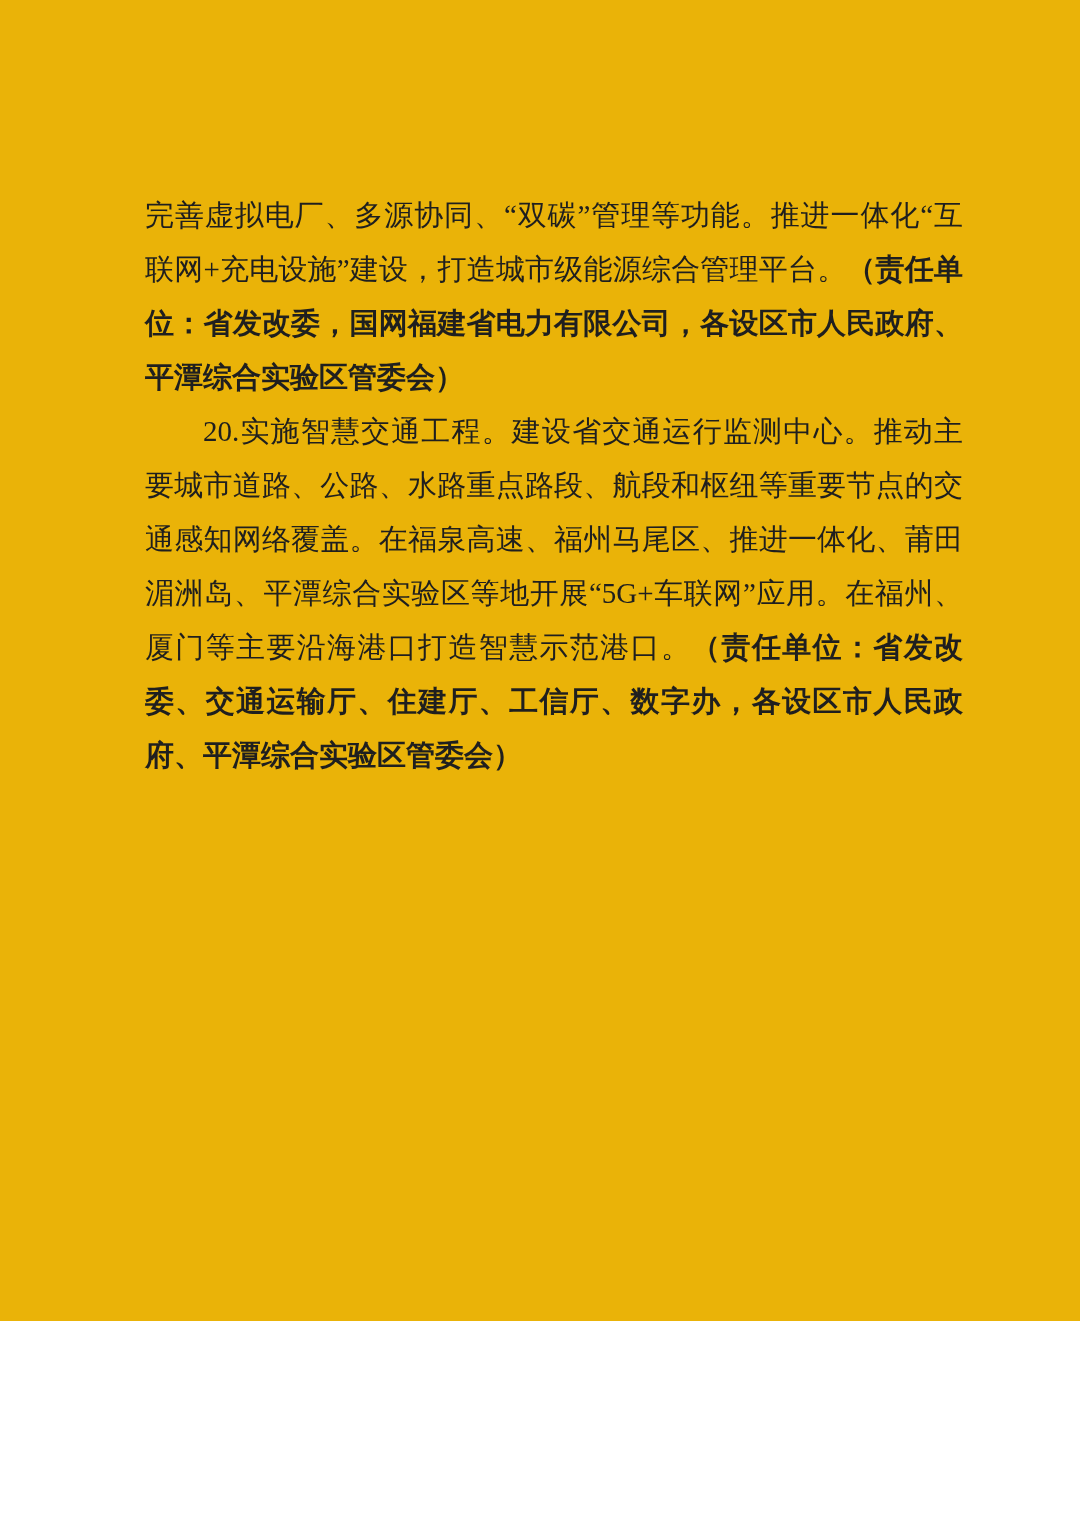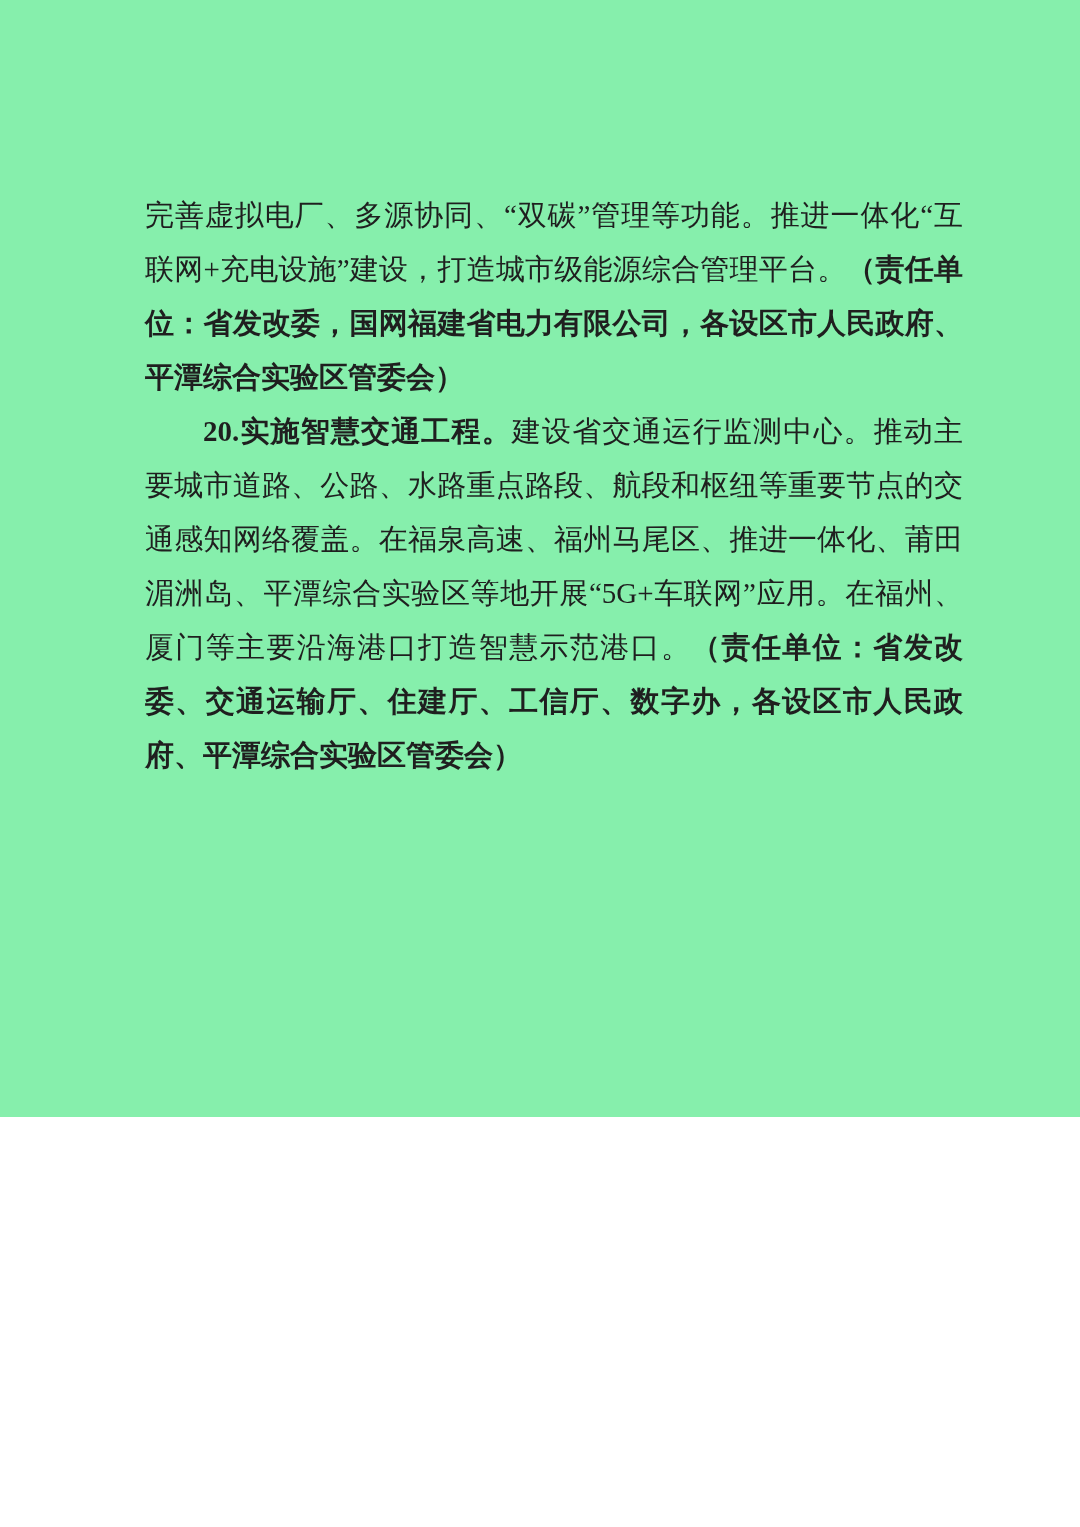--- a/index.html
+++ b/index.html
@@ -3,22 +3,22 @@
 <meta charset="utf-8">
 <style>
   html, body {
     margin: 0;
     padding: 0;
     background: #ffffff;
   }
   .page {
     position: relative;
     width: 1080px;
-    height: 1117px;
-    background: #86efac;
+    height: 1321px;
+    background: #eab308;
     overflow: hidden;
     font-family: "Liberation Serif", "DejaVu Serif", serif;
     color: #1f1f1f;
   }
   .content {
     position: absolute;
     left: 145px;
     top: 188px;
     width: 818px;
   }
@@ -29,21 +29,21 @@
     line-height: 54px;
     text-align: justify;
     text-justify: inter-ideograph;
     letter-spacing: 0px;
     word-break: break-all;
   }
   p.para.indent {
     text-indent: 2em;
   }
   .seg-heading {
-    font-weight: 700;
+    font-weight: 400;
   }
   .seg-body {
     font-weight: 400;
   }
   .seg-resp {
     font-weight: 600;
   }
   .footer {
     position: absolute;
     left: 152px;

